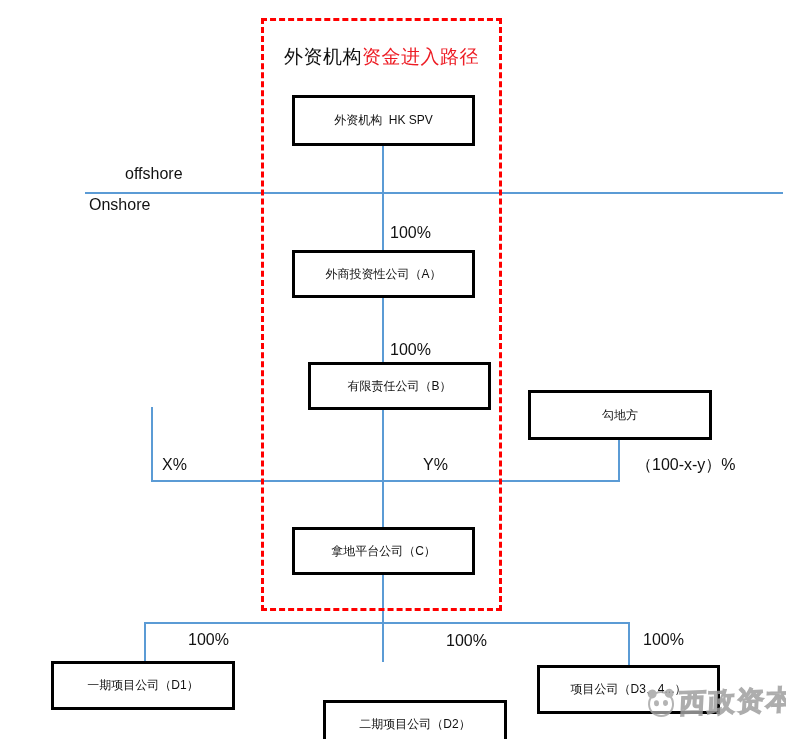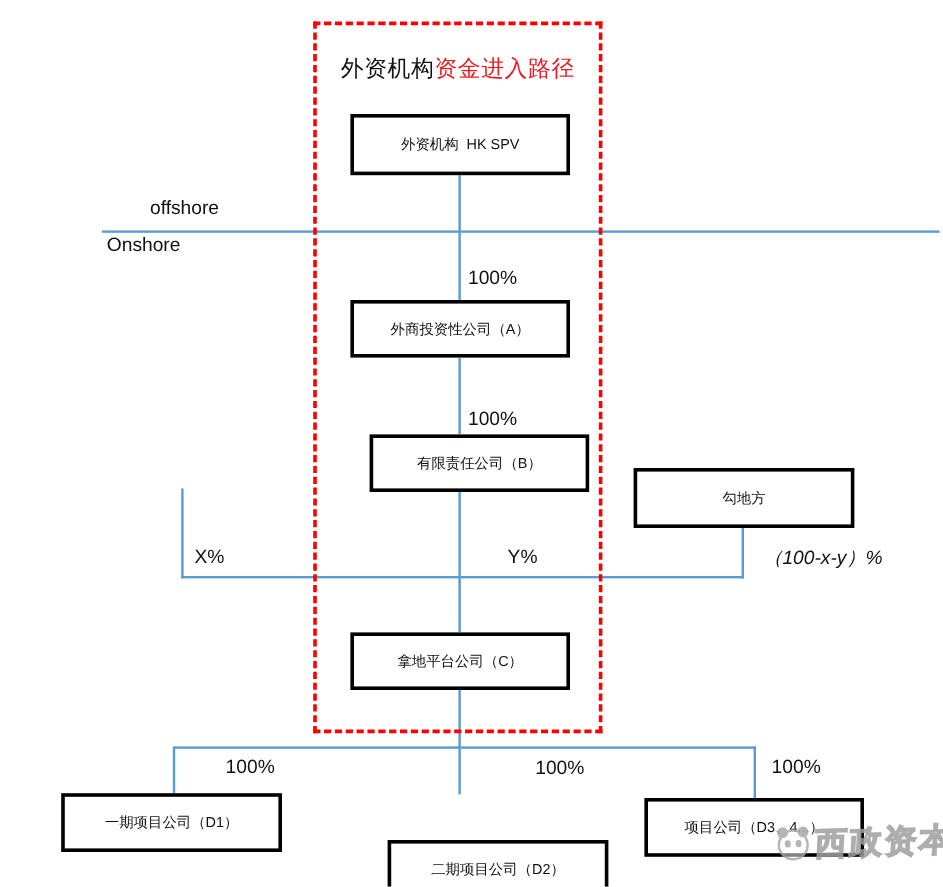--- a/index.html
+++ b/index.html
@@ -118,21 +118,21 @@
   <div class="hline" style="left:151px;top:480px;width:469px;"></div>
 
   <div class="hline" style="left:145px;top:622px;width:485px;"></div>
   <div class="vline" style="left:144px;top:622px;height:39px;"></div>
   <div class="vline" style="left:628px;top:622px;height:43px;"></div>
 
   <div class="lbl" style="left:390px;top:224px;">100%</div>
   <div class="lbl" style="left:390px;top:341px;">100%</div>
   <div class="lbl" style="left:162px;top:456px;">X%</div>
   <div class="lbl" style="left:423px;top:456px;">Y%</div>
-  <div class="lbl" style="left:636px;top:455px;font-style:italic;">（100-x-y）%</div>
+  <div class="lbl" style="left:636px;top:455px;">（100-x-y）%</div>
   <div class="lbl" style="left:188px;top:631px;">100%</div>
   <div class="lbl" style="left:446px;top:632px;">100%</div>
   <div class="lbl" style="left:643px;top:631px;">100%</div>
 
   <div class="node" style="left:292px;top:95px;width:183px;height:51px;">外资机构  HK SPV</div>
   <div class="node" style="left:292px;top:250px;width:183px;height:48px;">外商投资性公司（A）</div>
   <div class="node" style="left:292px;top:362px;width:183px;height:48px;margin-left:16px;">有限责任公司（B）</div>
   <div class="node" style="left:528px;top:362px;width:184px;height:50px;margin-top:28px;">勾地方</div>
   <div class="node" style="left:292px;top:527px;width:183px;height:48px;">拿地平台公司（C）</div>
   <div class="node" style="left:51px;top:661px;width:184px;height:49px;">一期项目公司（D1）</div>

